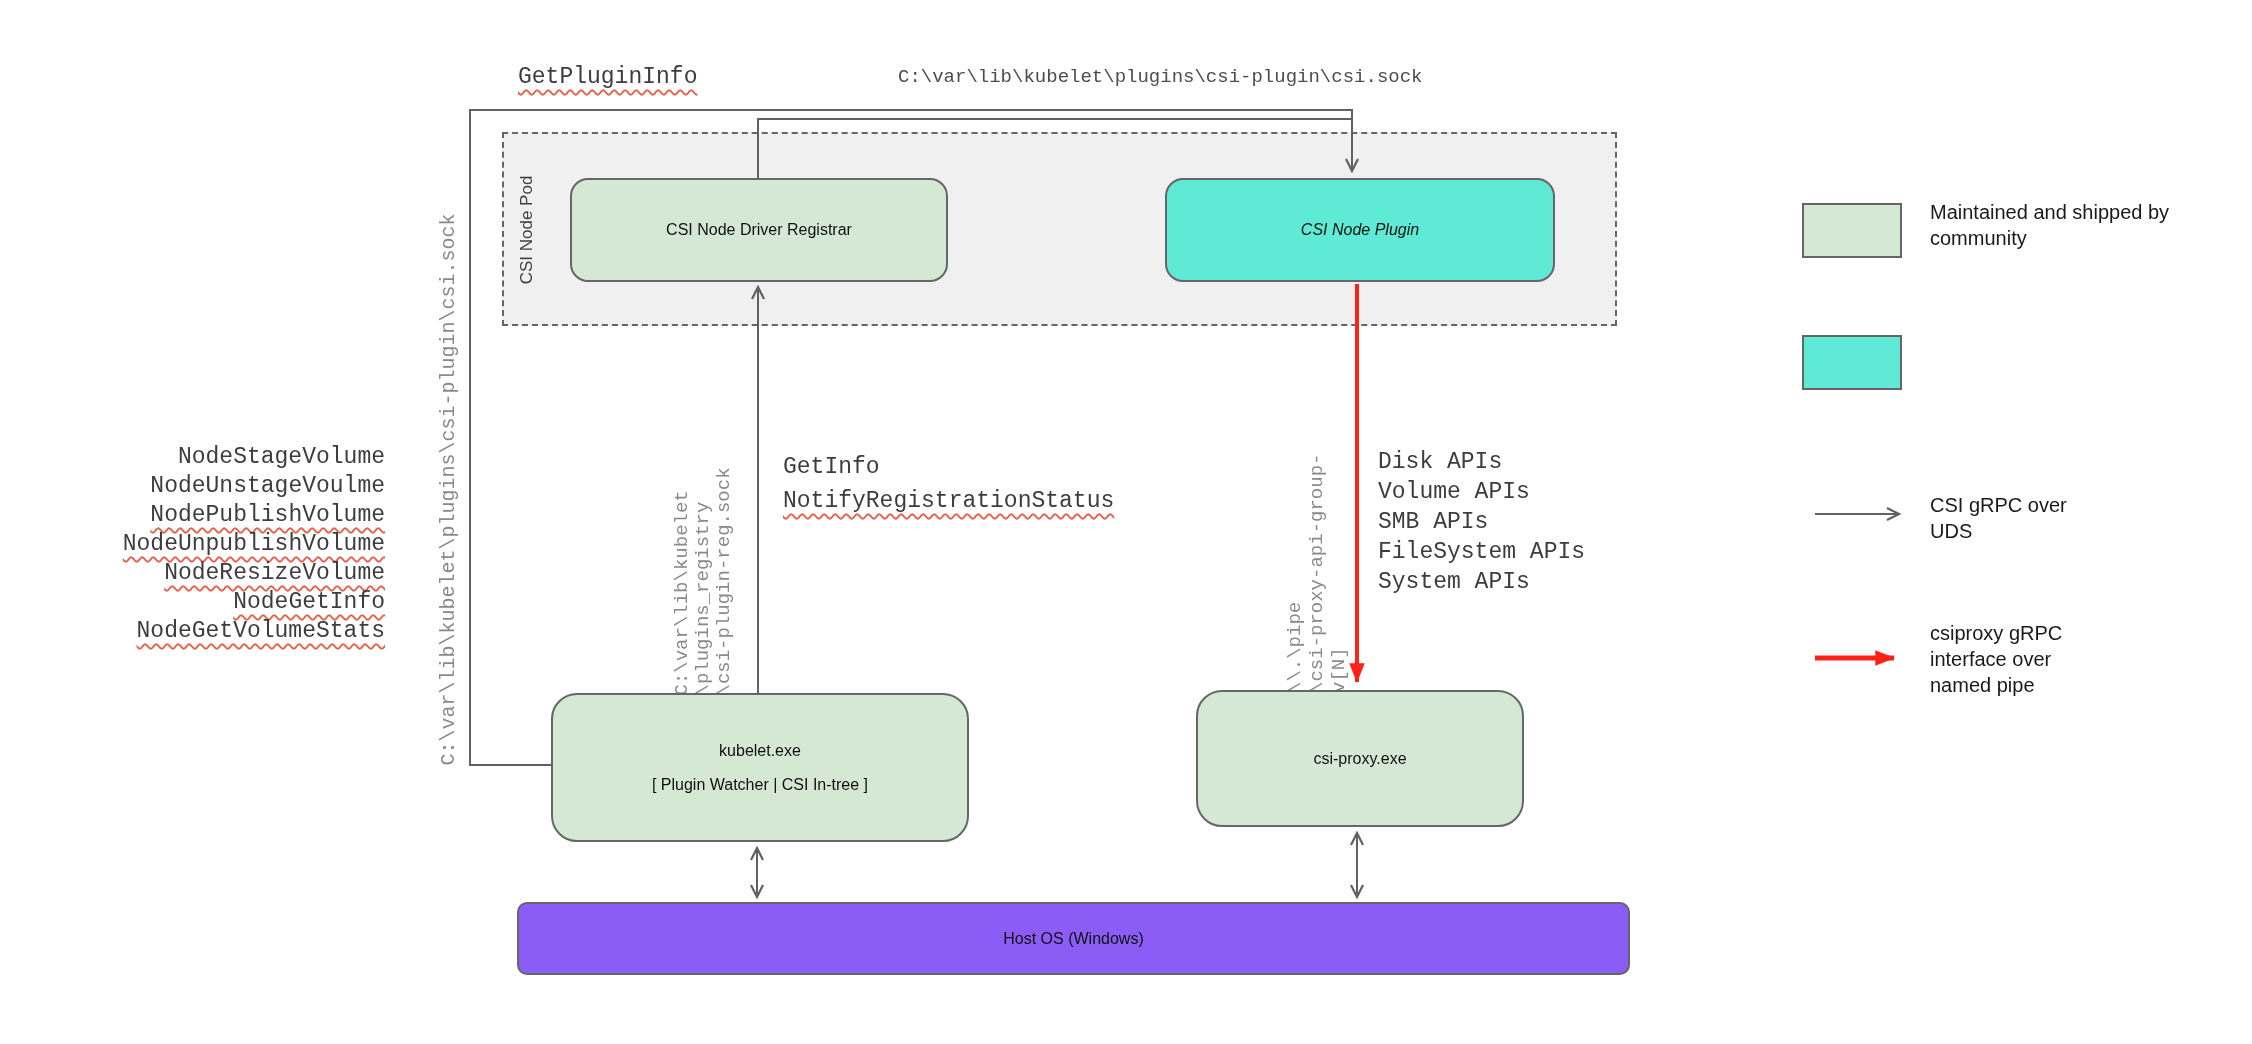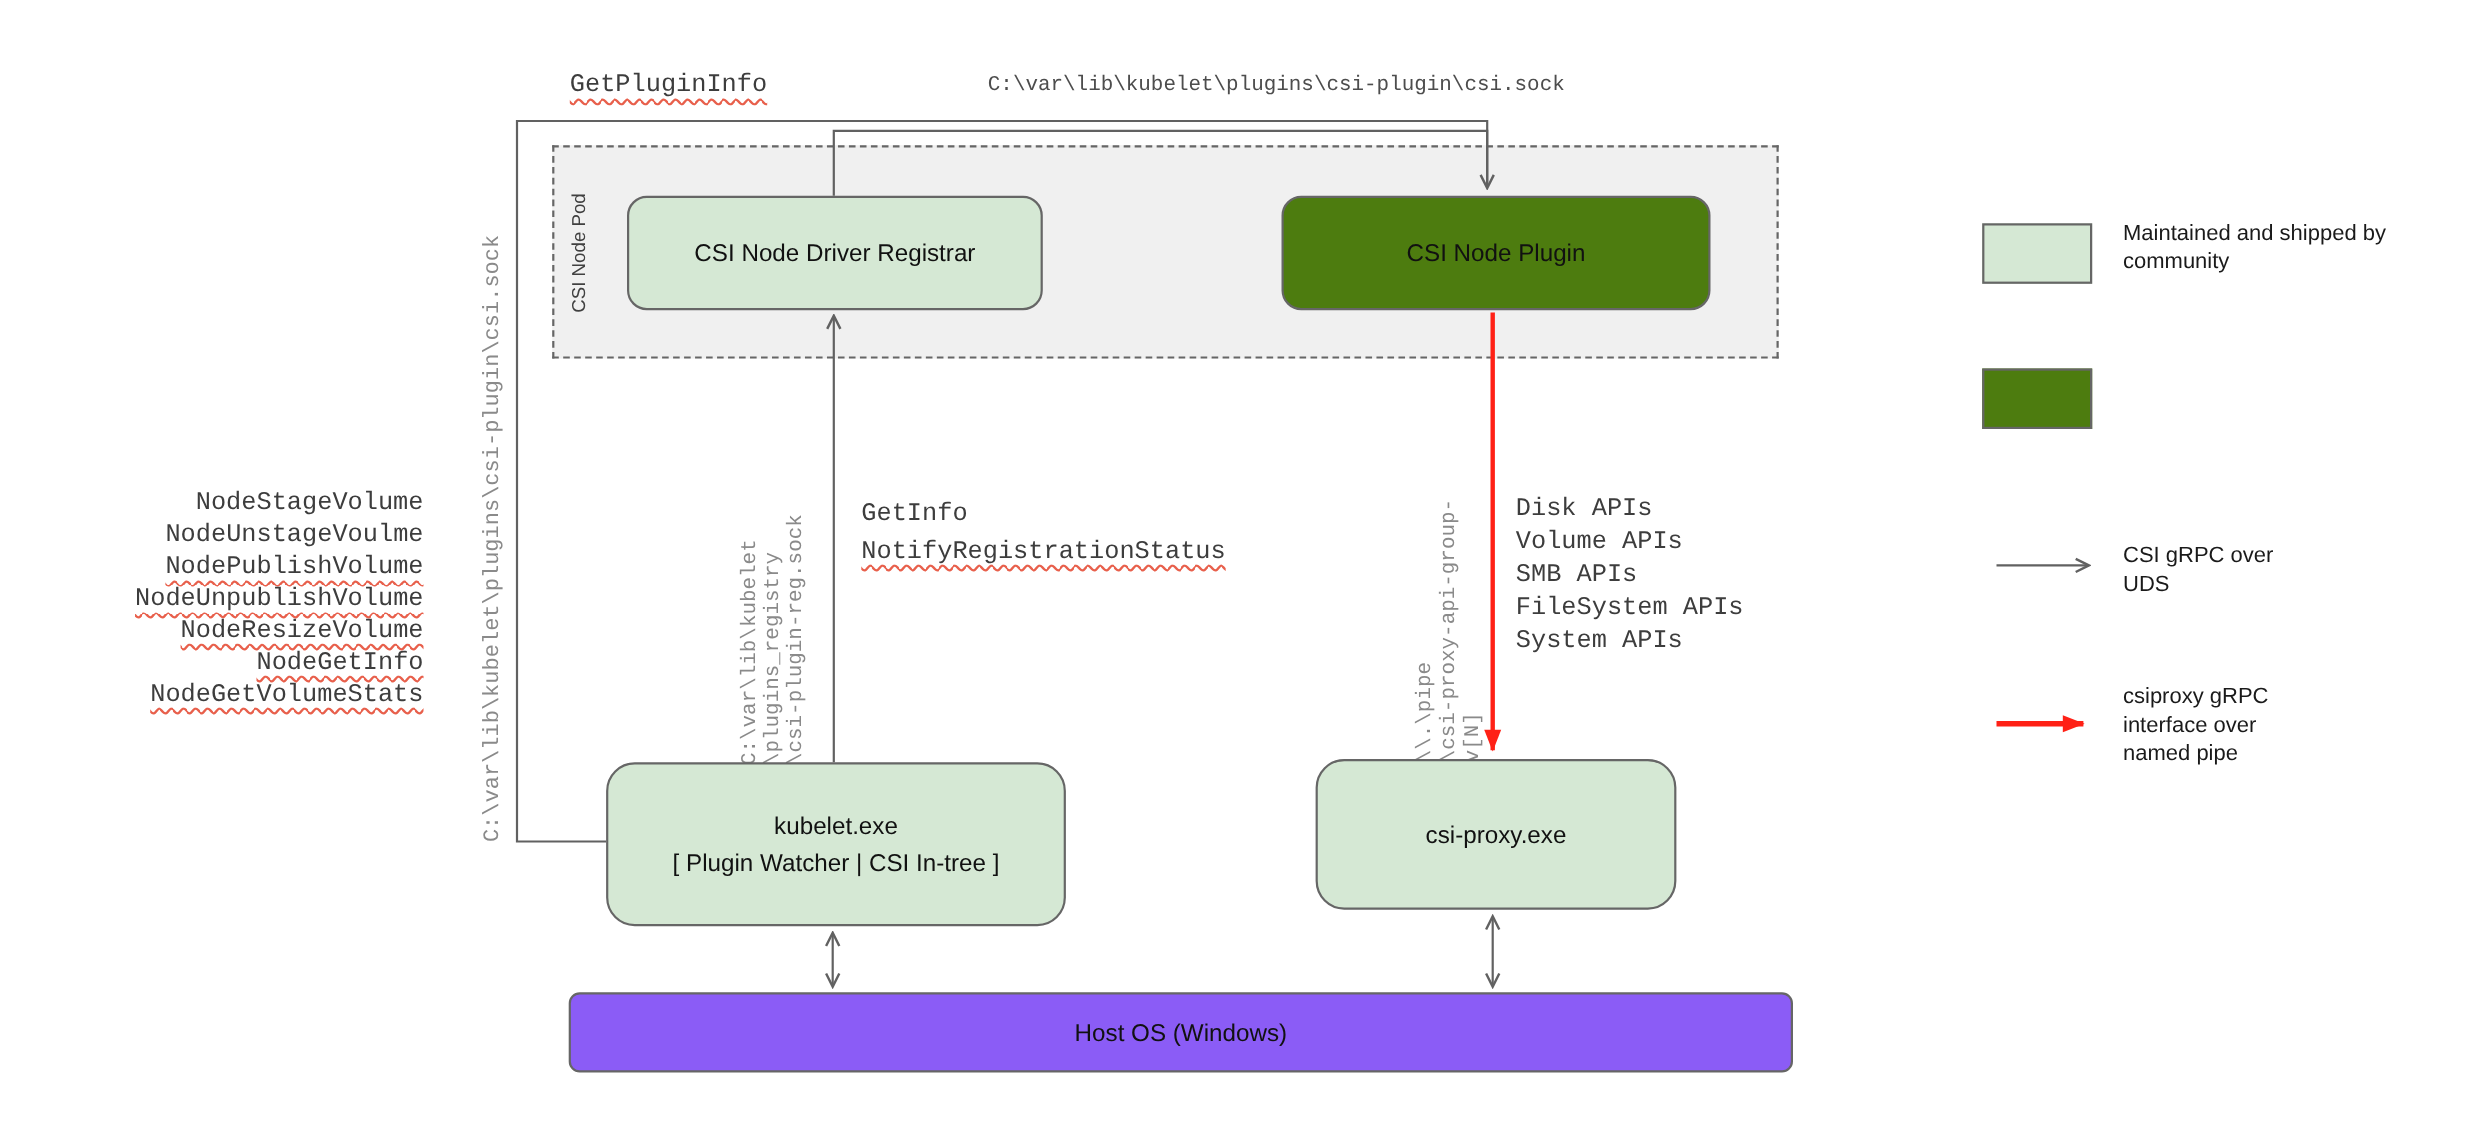--- a/index.html
+++ b/index.html
@@ -3,23 +3,23 @@
 <meta charset="utf-8">
 <style>
   html,body{margin:0;padding:0;background:#ffffff;}
   #canvas{position:relative;width:2252px;height:1044px;background:#ffffff;overflow:hidden;
           font-family:"Liberation Sans",sans-serif;}
   .abs{position:absolute;}
   
   .pod{left:502px;top:132px;width:1115px;height:194px;background:#f0f0f0;
        border:2px dashed #666666;box-sizing:border-box;}
   .node{box-sizing:border-box;border:2px solid #666666;display:flex;align-items:center;
-        justify-content:center;text-align:center;font-size:22px;color:#111111;z-index:3;}
+        justify-content:center;text-align:center;font-size:16px;color:#111111;z-index:3;}
   .green{background:#d5e8d4;}
-  .yellow{background:#4d7c0f;}
+  .yellow{background:#5eead4;font-style:italic;}
   .blue{background:#8b5cf6;}
   .registrar{left:570px;top:178px;width:378px;height:104px;border-radius:18px;}
   .plugin{left:1165px;top:178px;width:390px;height:104px;border-radius:18px;}
   .kubelet{left:551px;top:693px;width:418px;height:149px;border-radius:26px;line-height:34px;}
   .proxy{left:1196px;top:690px;width:328px;height:137px;border-radius:26px;}
   .hostos{left:517px;top:902px;width:1113px;height:73px;border-radius:10px;}
   
   .mono{font-family:"Liberation Mono",monospace;}
   .dark{color:#3d3d3d;}
   .gray{color:#8a8a8a;}

